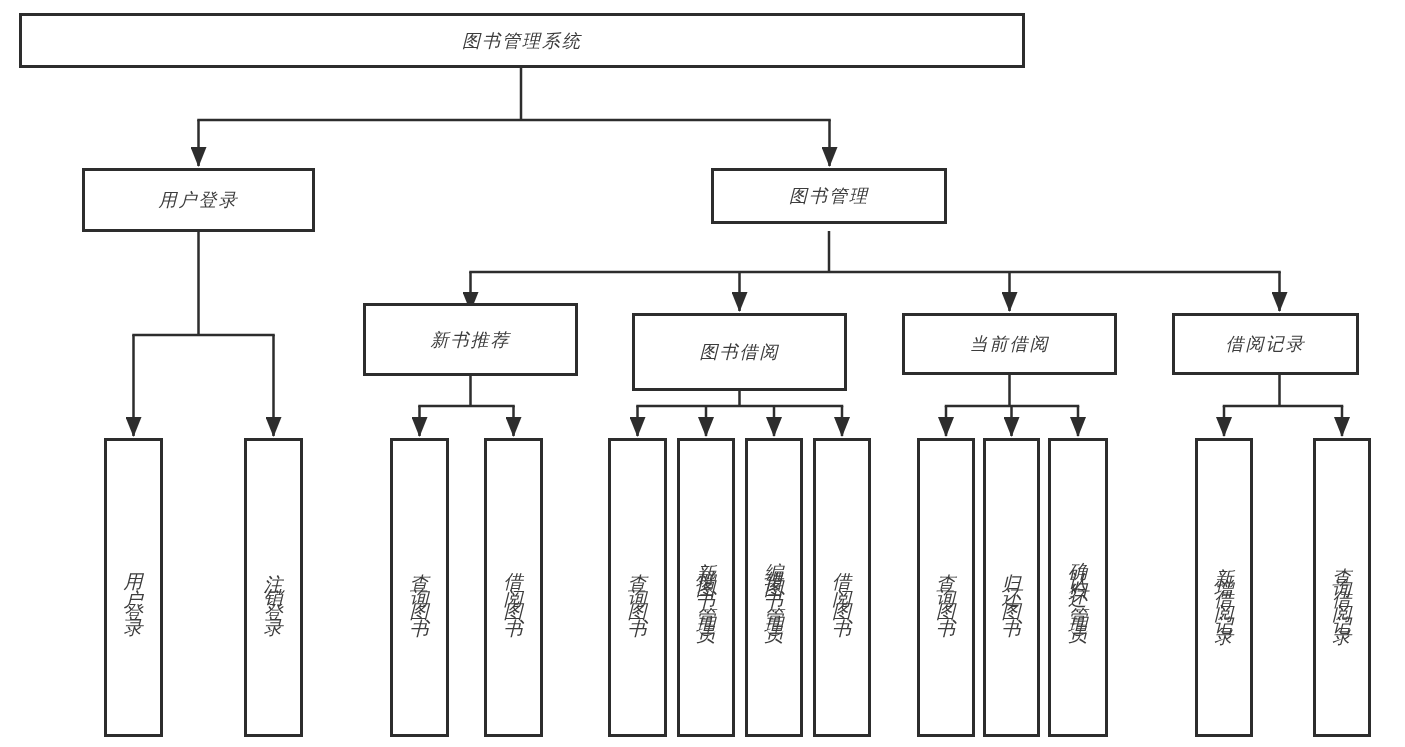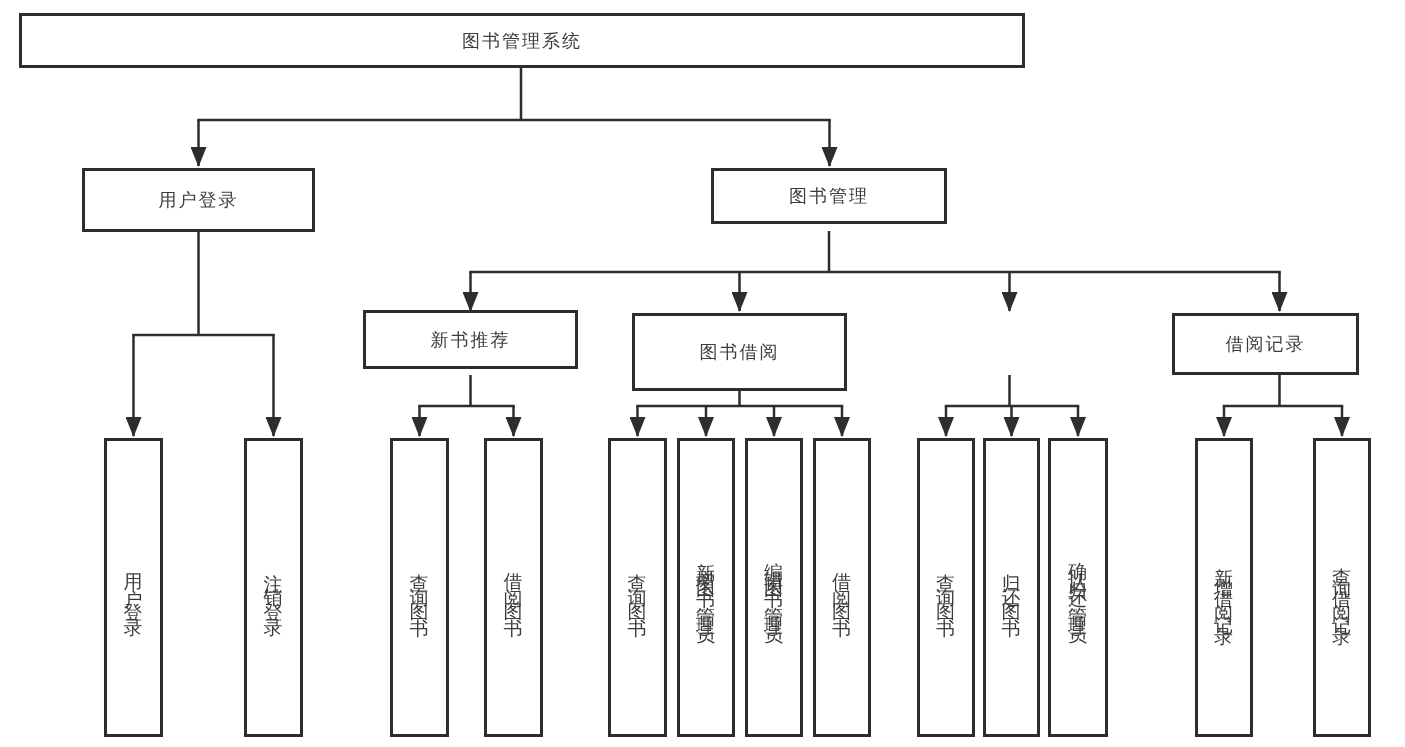--- a/index.html
+++ b/index.html
@@ -13,20 +13,21 @@
   .wires{position:absolute;left:0;top:0;width:1405px;height:747px;}
   .box{
     position:absolute;
     box-sizing:border-box;
     background:#ffffff;
     border:3px solid #2d2d2d;
     display:flex;align-items:center;justify-content:center;
     color:#3c3c3c;
     text-align:left;
     z-index:2;
+    font-style:italic;
   }
   .h{font-size:18px;letter-spacing:2px;white-space:nowrap;}
   .leaf{
     writing-mode:vertical-rl;
     text-orientation:mixed;
     font-size:19px;
     line-height:1;
   }
   .sp-s{letter-spacing:15px;}
   .sp-m{letter-spacing:12px;}
@@ -90,22 +91,23 @@
       <line x1="1224" y1="406" x2="1224" y2="436"></line>
       <line x1="1342" y1="406" x2="1342" y2="436"></line>
     </g>
   </svg>
 
   <div class="box h" style="left:19px;top:13px;width:1006px;height:55px">图书管理系统</div>
 
   <div class="box h" style="left:82px;top:168px;width:233px;height:64px">用户登录</div>
   <div class="box h" style="left:711px;top:168px;width:236px;height:56px">图书管理</div>
 
-  <div class="box h" style="left:363px;top:310px;width:215px;height:59px">新书推荐</div>
+  <div class="box h" style="left:363px;top:303px;width:215px;height:73px">新书推荐</div>
   <div class="box h" style="left:632px;top:313px;width:215px;height:78px">图书借阅</div>
+  <div class="box h" style="left:902px;top:313px;width:215px;height:62px">当前借阅</div>
   <div class="box h" style="left:1172px;top:313px;width:187px;height:62px">借阅记录</div>
 
   <div class="box leaf sp-s" style="left:104px;top:438px;width:59px;height:299px">用户登录</div>
   <div class="box leaf sp-s" style="left:244px;top:438px;width:59px;height:299px">注销登录</div>
 
   <div class="box leaf sp-s" style="left:390px;top:438px;width:59px;height:299px">查询图书</div>
   <div class="box leaf sp-s" style="left:484px;top:438px;width:59px;height:299px">借阅图书</div>
 
   <div class="box leaf sp-s" style="left:608px;top:438px;width:59px;height:299px">查询图书</div>
   <div class="box leaf sp-l" style="left:677px;top:438px;width:58px;height:299px">新增图书（管理员）</div>

